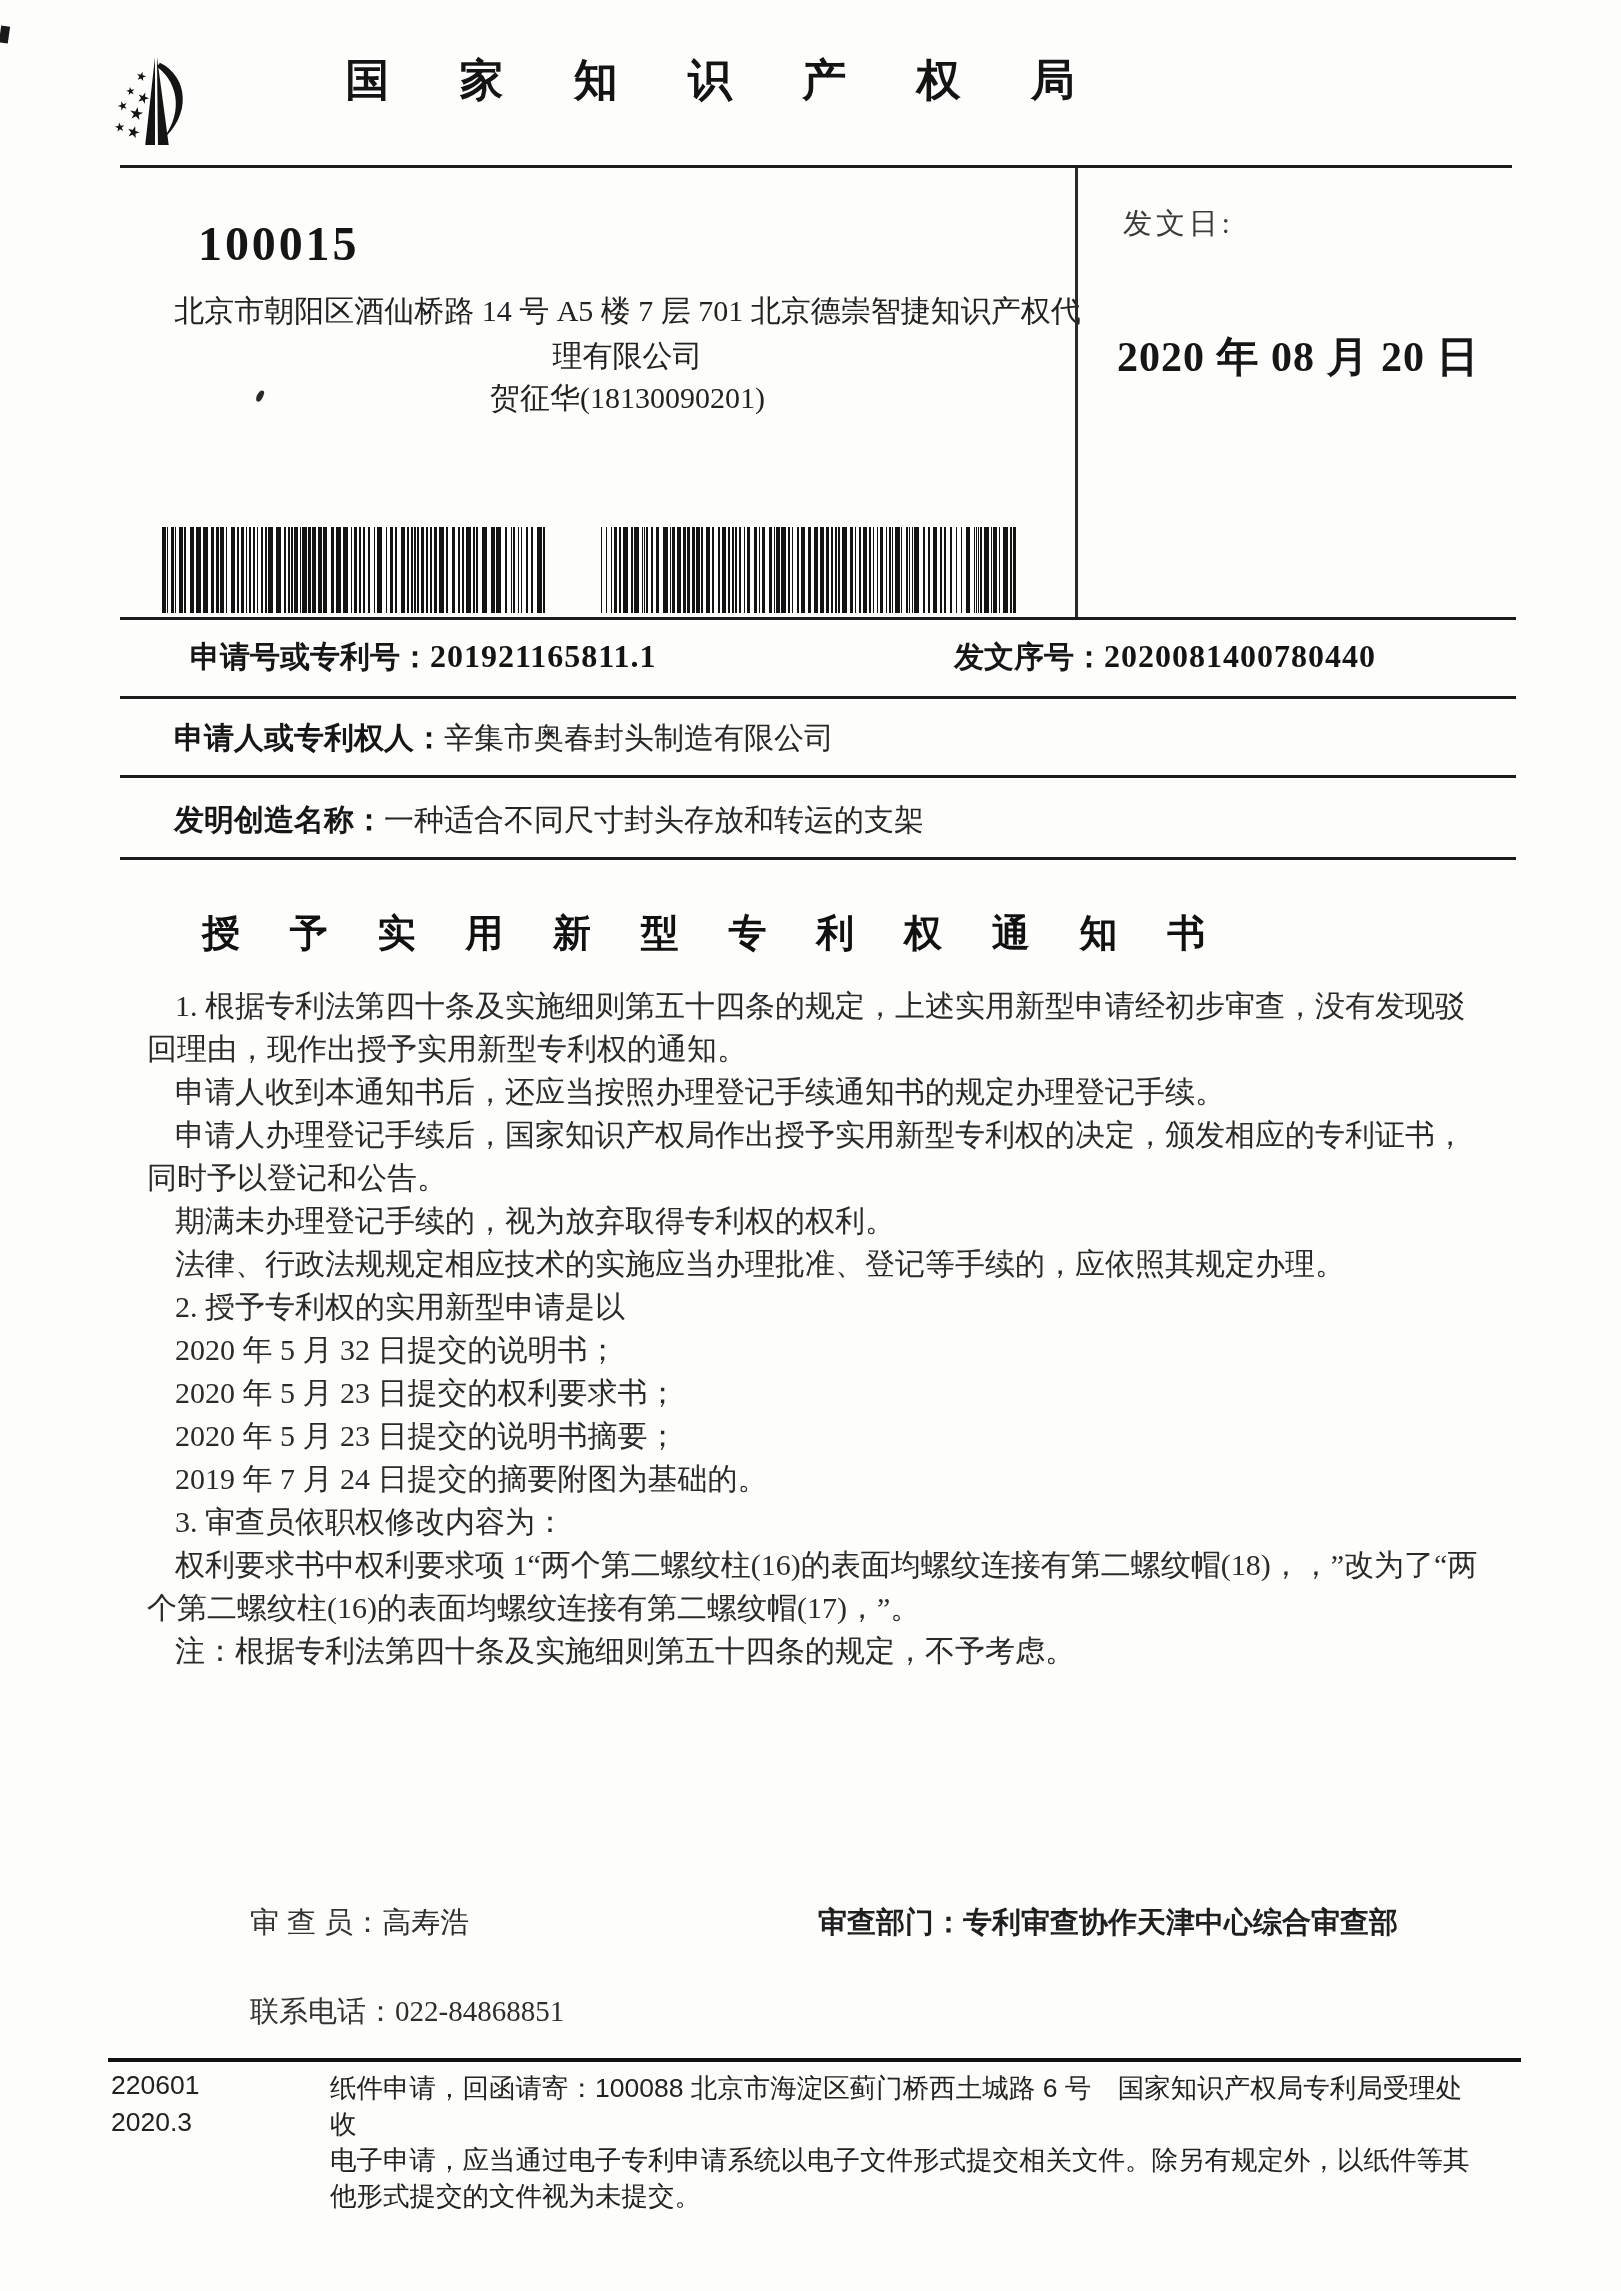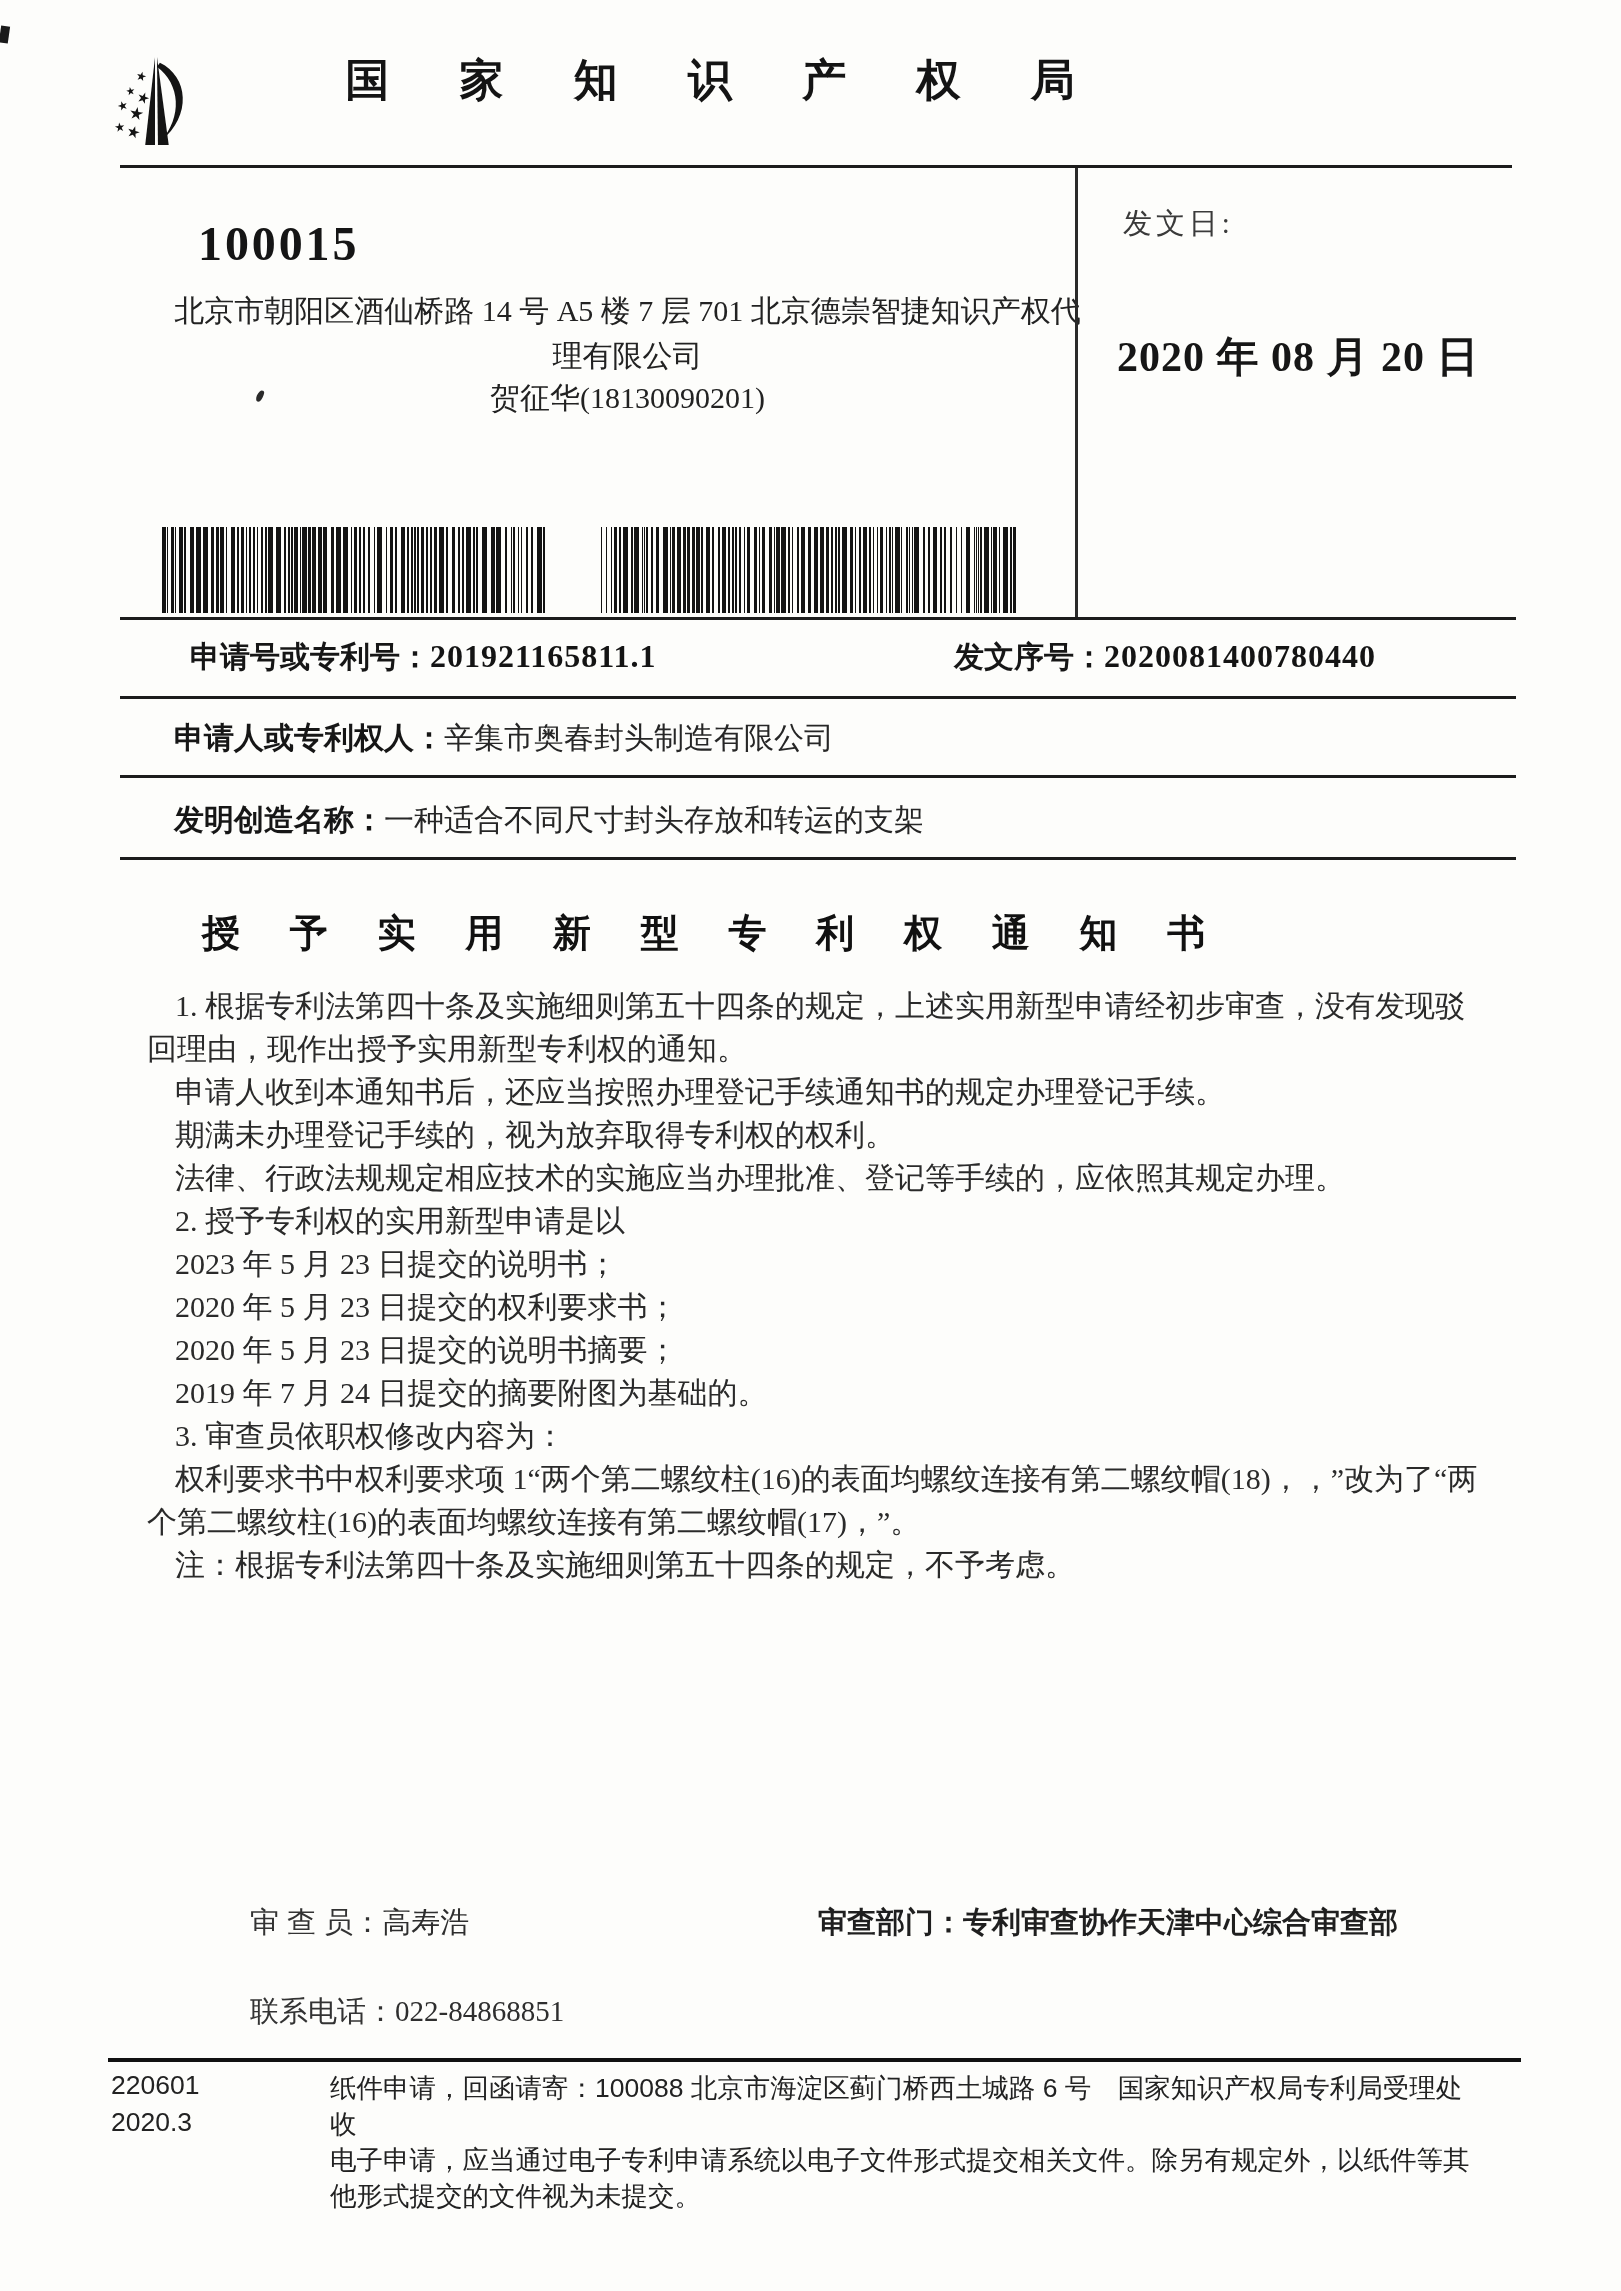--- a/index.html
+++ b/index.html
@@ -294,25 +294,26 @@
   <div class="row" style="left:174px;top:800px;">
     <span class="flabel">发明创造名称：</span><span class="fvalue-txt">一种适合不同尺寸封头存放和转运的支架</span>
   </div>
   <div class="rule" style="left:120px;top:857px;width:1396px;height:2.9px;"></div>
 
   <div class="abs notice-title">授 予 实 用 新 型 专 利 权 通 知 书</div>
 
   <div class="abs body-block">
     <p>1. 根据专利法第四十条及实施细则第五十四条的规定，上述实用新型申请经初步审查，没有发现驳回理由，现作出授予实用新型专利权的通知。</p>
     <p>申请人收到本通知书后，还应当按照办理登记手续通知书的规定办理登记手续。</p>
+    <p>申请人办理登记手续后，国家知识产权局作出授予实用新型专利权的决定，颁发相应的专利证书，同时予以登记和公告。</p>
     <p>期满未办理登记手续的，视为放弃取得专利权的权利。</p>
     <p>法律、行政法规规定相应技术的实施应当办理批准、登记等手续的，应依照其规定办理。</p>
 
     <p class="mt-sec2">2. 授予专利权的实用新型申请是以</p>
-    <p>2023 年 5 月 23 日提交的说明书；</p>
+    <p>2020 年 5 月 32 日提交的说明书；</p>
     <p>2020 年 5 月 23 日提交的权利要求书；</p>
     <p>2020 年 5 月 23 日提交的说明书摘要；</p>
     <p>2019 年 7 月 24 日提交的摘要附图为基础的。</p>
 
     <p class="mt-sec3">3. 审查员依职权修改内容为：</p>
     <p>权利要求书中权利要求项 1“两个第二螺纹柱(16)的表面均螺纹连接有第二螺纹帽(18)，，”改为了“两个第二螺纹柱(16)的表面均螺纹连接有第二螺纹帽(17)，”。</p>
     <p class="mt-note">注：根据专利法第四十条及实施细则第五十四条的规定，不予考虑。</p>
   </div>
 
   <div class="row" style="left:250px;top:1903px;">

